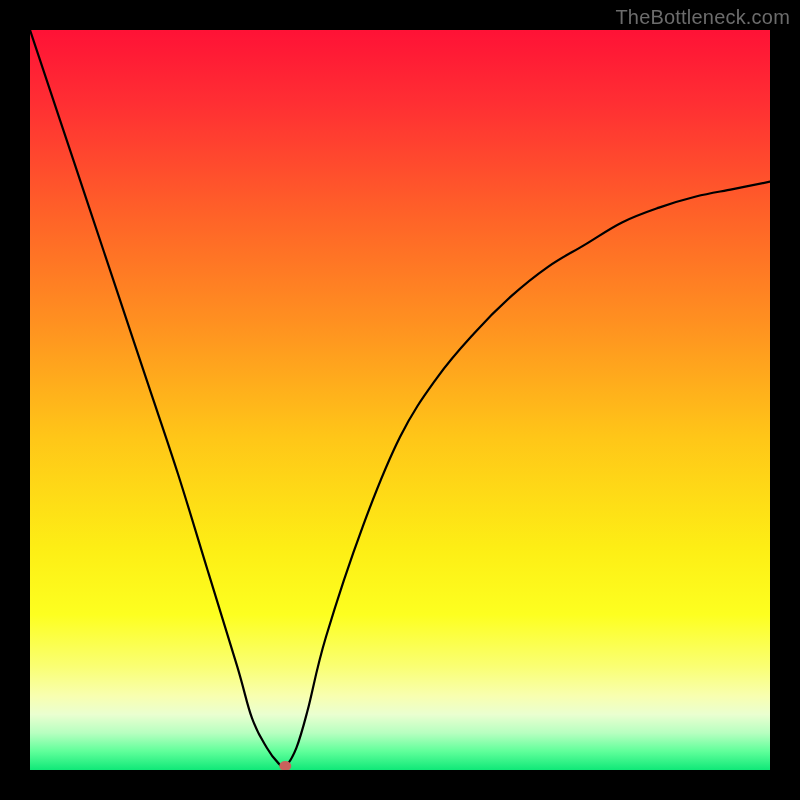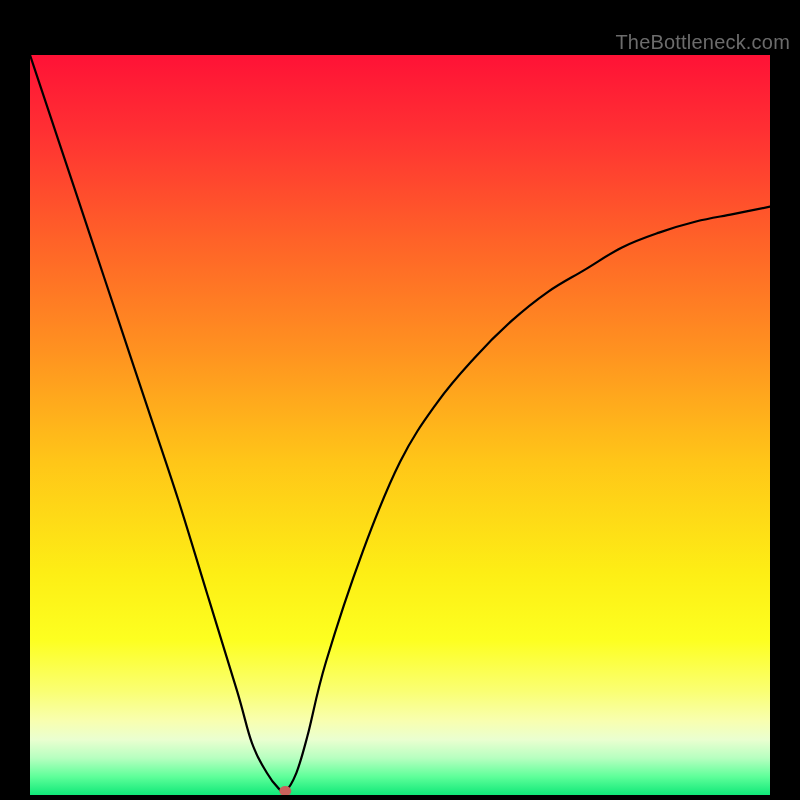--- a/index.html
+++ b/index.html
@@ -11,21 +11,20 @@
     overflow: hidden;
     font-family: Arial, Helvetica, sans-serif;
   }
   .frame {
     position: absolute;
     left: 0;
     top: 0;
     width: 800px;
     height: 708px;
     background: #000000;
-    margin-top: 25px;
   }
   .plot-area {
     position: absolute;
     left: 30px;
     top: 30px;
     width: 740px;
     height: 740px;
     overflow: hidden;
   }
   .gradient-bg {

